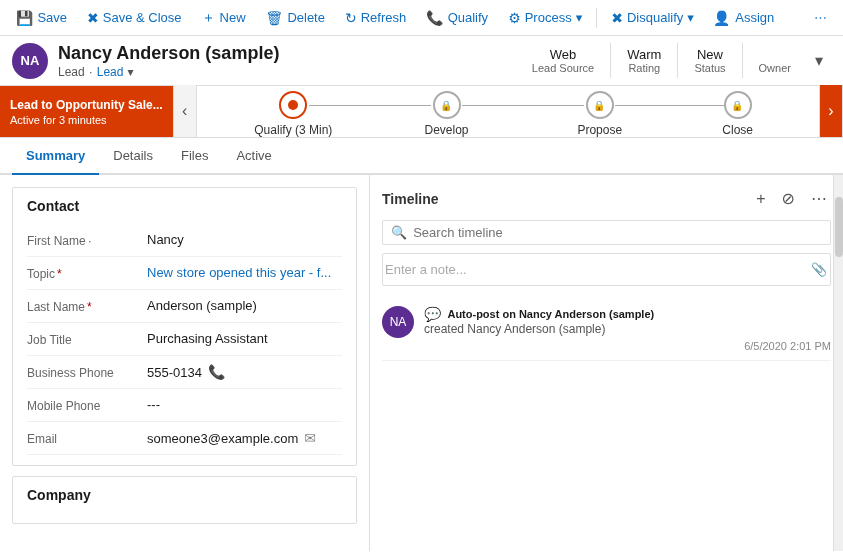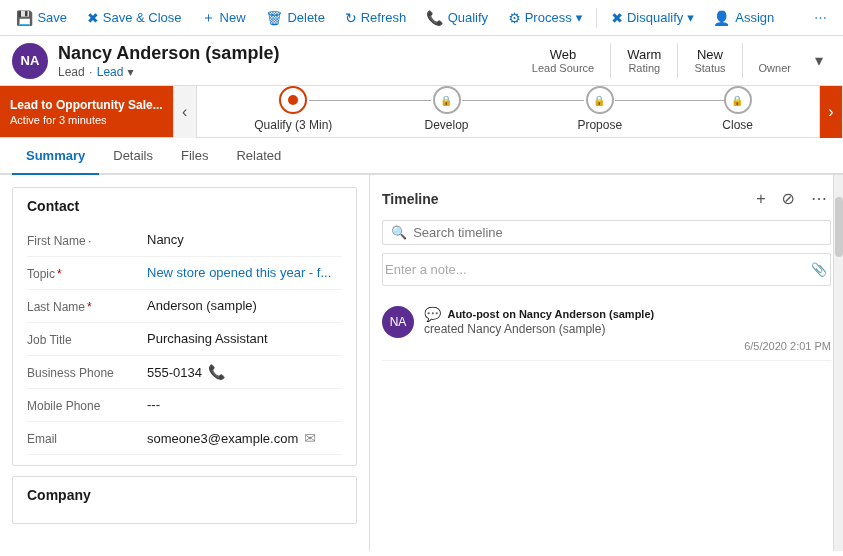--- a/index.html
+++ b/index.html
@@ -41,21 +41,21 @@
     }
     .meta-item:first-child { border-left: none; }
     .meta-label { font-size: 11px; color: #666; }
     .meta-value { font-size: 13px; font-weight: 500; color: #1a1a1a; }
     .header-chevron {
       padding: 4px 8px; cursor: pointer; color: #555; font-size: 16px;
     }
 
     
     .process-bar {
-      display: flex; align-items: flex-start; background: #fff;
+      display: flex; align-items: flex-end; background: #fff;
       border-bottom: 1px solid #ddd; height: 52px; position: relative;
     }
     .process-promo {
       background: #d83b01; color: #fff; padding: 4px 10px;
       height: 100%; display: flex; flex-direction: column; justify-content: center;
       min-width: 160px; font-size: 12px; cursor: pointer;
     }
     .process-promo-title { font-weight: 600; font-size: 12px; }
     .process-promo-sub { font-size: 11px; margin-top: 2px; }
     .process-nav-btn {
@@ -305,21 +305,21 @@
       <div class="stage-label">Close</div>
     </div>
   </div>
   <button class="process-nav-btn right">›</button>
 </div>
 
 <div class="nav-tabs">
   <div class="nav-tab active">Summary</div>
   <div class="nav-tab">Details</div>
   <div class="nav-tab">Files</div>
-  <div class="nav-tab">Related</div>
+  <div class="nav-tab">Active</div>
 </div>
 
 <div class="main-content">
 
   <div class="left-panel">
     <div class="contact-section">
       <div class="section-title">Contact</div>
 
       <div class="field-row">
         <div class="field-label">

